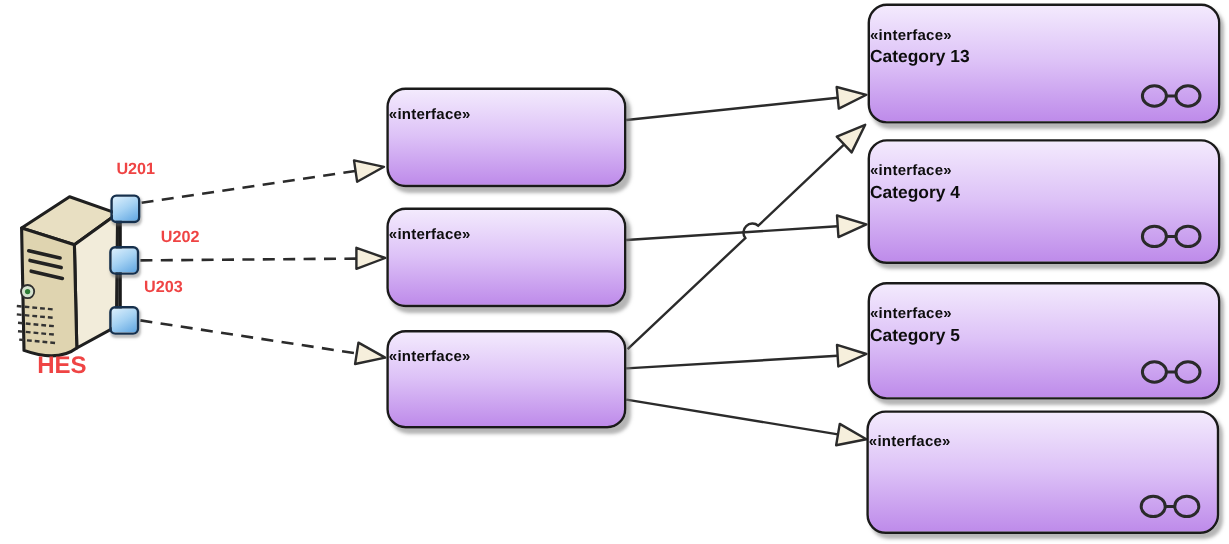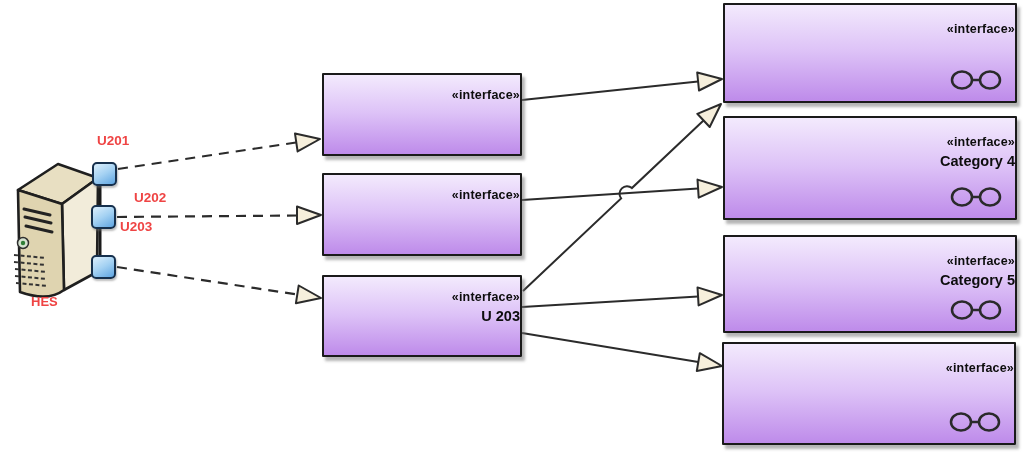--- a/index.html
+++ b/index.html
@@ -4,41 +4,41 @@
 <style>
   html,body{margin:0;padding:0;background:#fff;}
   .stage{
     position:relative;width:1024px;height:453px;background:#ffffff;
     font-family:"Liberation Sans",sans-serif;overflow:hidden;
   }
   .wires{position:absolute;left:0;top:0;z-index:1;}
   .server-svg{position:absolute;left:4px;top:152px;z-index:1;}
   .iface{
     position:absolute;box-sizing:border-box;z-index:2;
-    border:2px solid #1a1a1a;border-radius:1px;
+    border:2px solid #1a1a1a;border-radius:16px;
     background:linear-gradient(180deg,#F3EAFD 0%,#DDC2F7 48%,#BE8BEA 100%);
     box-shadow:3px 4px 3px rgba(120,120,120,0.55);
-    text-align:right;color:#0d0d0d;
+    text-align:left;color:#0d0d0d;
   }
   .iface .stereo{font-size:12.5px;font-weight:bold;letter-spacing:.2px;}
   .iface .name{font-size:14.5px;font-weight:bold;margin-top:4px;}
   .mid .stereo{margin-top:13px;}
   .rightbox .stereo{margin-top:17px;}
   .lollipop{position:absolute;right:13px;bottom:9px;}
   .port{
     position:absolute;width:25px;height:24px;box-sizing:border-box;z-index:3;
     border:2px solid #16304d;border-radius:5px;
     background:linear-gradient(150deg,#DCEFFC 0%,#A5D2F3 48%,#5FA5E1 100%);
     box-shadow:1px 2px 2px rgba(110,110,110,0.45);
   }
   .plabel{
     position:absolute;z-index:4;font-size:13.5px;font-weight:bold;
     color:#ef4444;white-space:nowrap;
   }
-  .hes{font-size:13px;}
+  .hes{font-size:20px;}
 </style>
 </head>
 <body>
 
 <div class="stage">
 
   <svg class="wires" width="1024" height="453" viewBox="0 0 1024 453">
 
     <line x1="100" y1="174" x2="100" y2="268" stroke="#1a1a1a" stroke-width="3"></line>
 
@@ -104,37 +104,37 @@
       <line x1="11" y1="117" x2="43" y2="120"></line>
       <line x1="11" y1="124" x2="43" y2="127"></line>
       <line x1="12" y1="131" x2="44" y2="134"></line>
     </g>
   </svg>
 
   <div class="plabel" style="left:97px;top:133px">U201</div>
   <div class="port" style="left:92px;top:162px"></div>
   <div class="plabel" style="left:134px;top:190px">U202</div>
   <div class="port" style="left:91px;top:205px"></div>
-  <div class="plabel" style="left:120px;top:219px">U203</div>
+  <div class="plabel" style="left:120px;top:231px">U203</div>
   <div class="port" style="left:91px;top:255px"></div>
   <div class="plabel hes" style="left:31px;top:294px">HES</div>
 
   <div class="iface mid" style="left:322px;top:73px;width:200px;height:83px">
     <div class="stereo">«interface»</div>
   </div>
   <div class="iface mid" style="left:322px;top:173px;width:200px;height:83px">
     <div class="stereo">«interface»</div>
   </div>
   <div class="iface mid" style="left:322px;top:275px;width:200px;height:82px">
     <div class="stereo">«interface»</div>
-    <div class="name">U 203</div>
   </div>
 
   <div class="iface rightbox" style="left:723px;top:3px;width:294px;height:100px">
     <div class="stereo">«interface»</div>
+    <div class="name">Category 13</div>
     <svg class="lollipop" width="52" height="24" viewBox="0 0 52 24">
       <g fill="none" stroke="#2a2a2a" stroke-width="2.5">
         <ellipse cx="12" cy="12" rx="10" ry="8.5"></ellipse>
           <ellipse cx="40" cy="12" rx="10" ry="8.5"></ellipse>
         <line x1="22" y1="12" x2="30" y2="12"></line>
       </g>
     </svg>
   </div>
   <div class="iface rightbox" style="left:723px;top:116px;width:294px;height:104px">
     <div class="stereo">«interface»</div>

